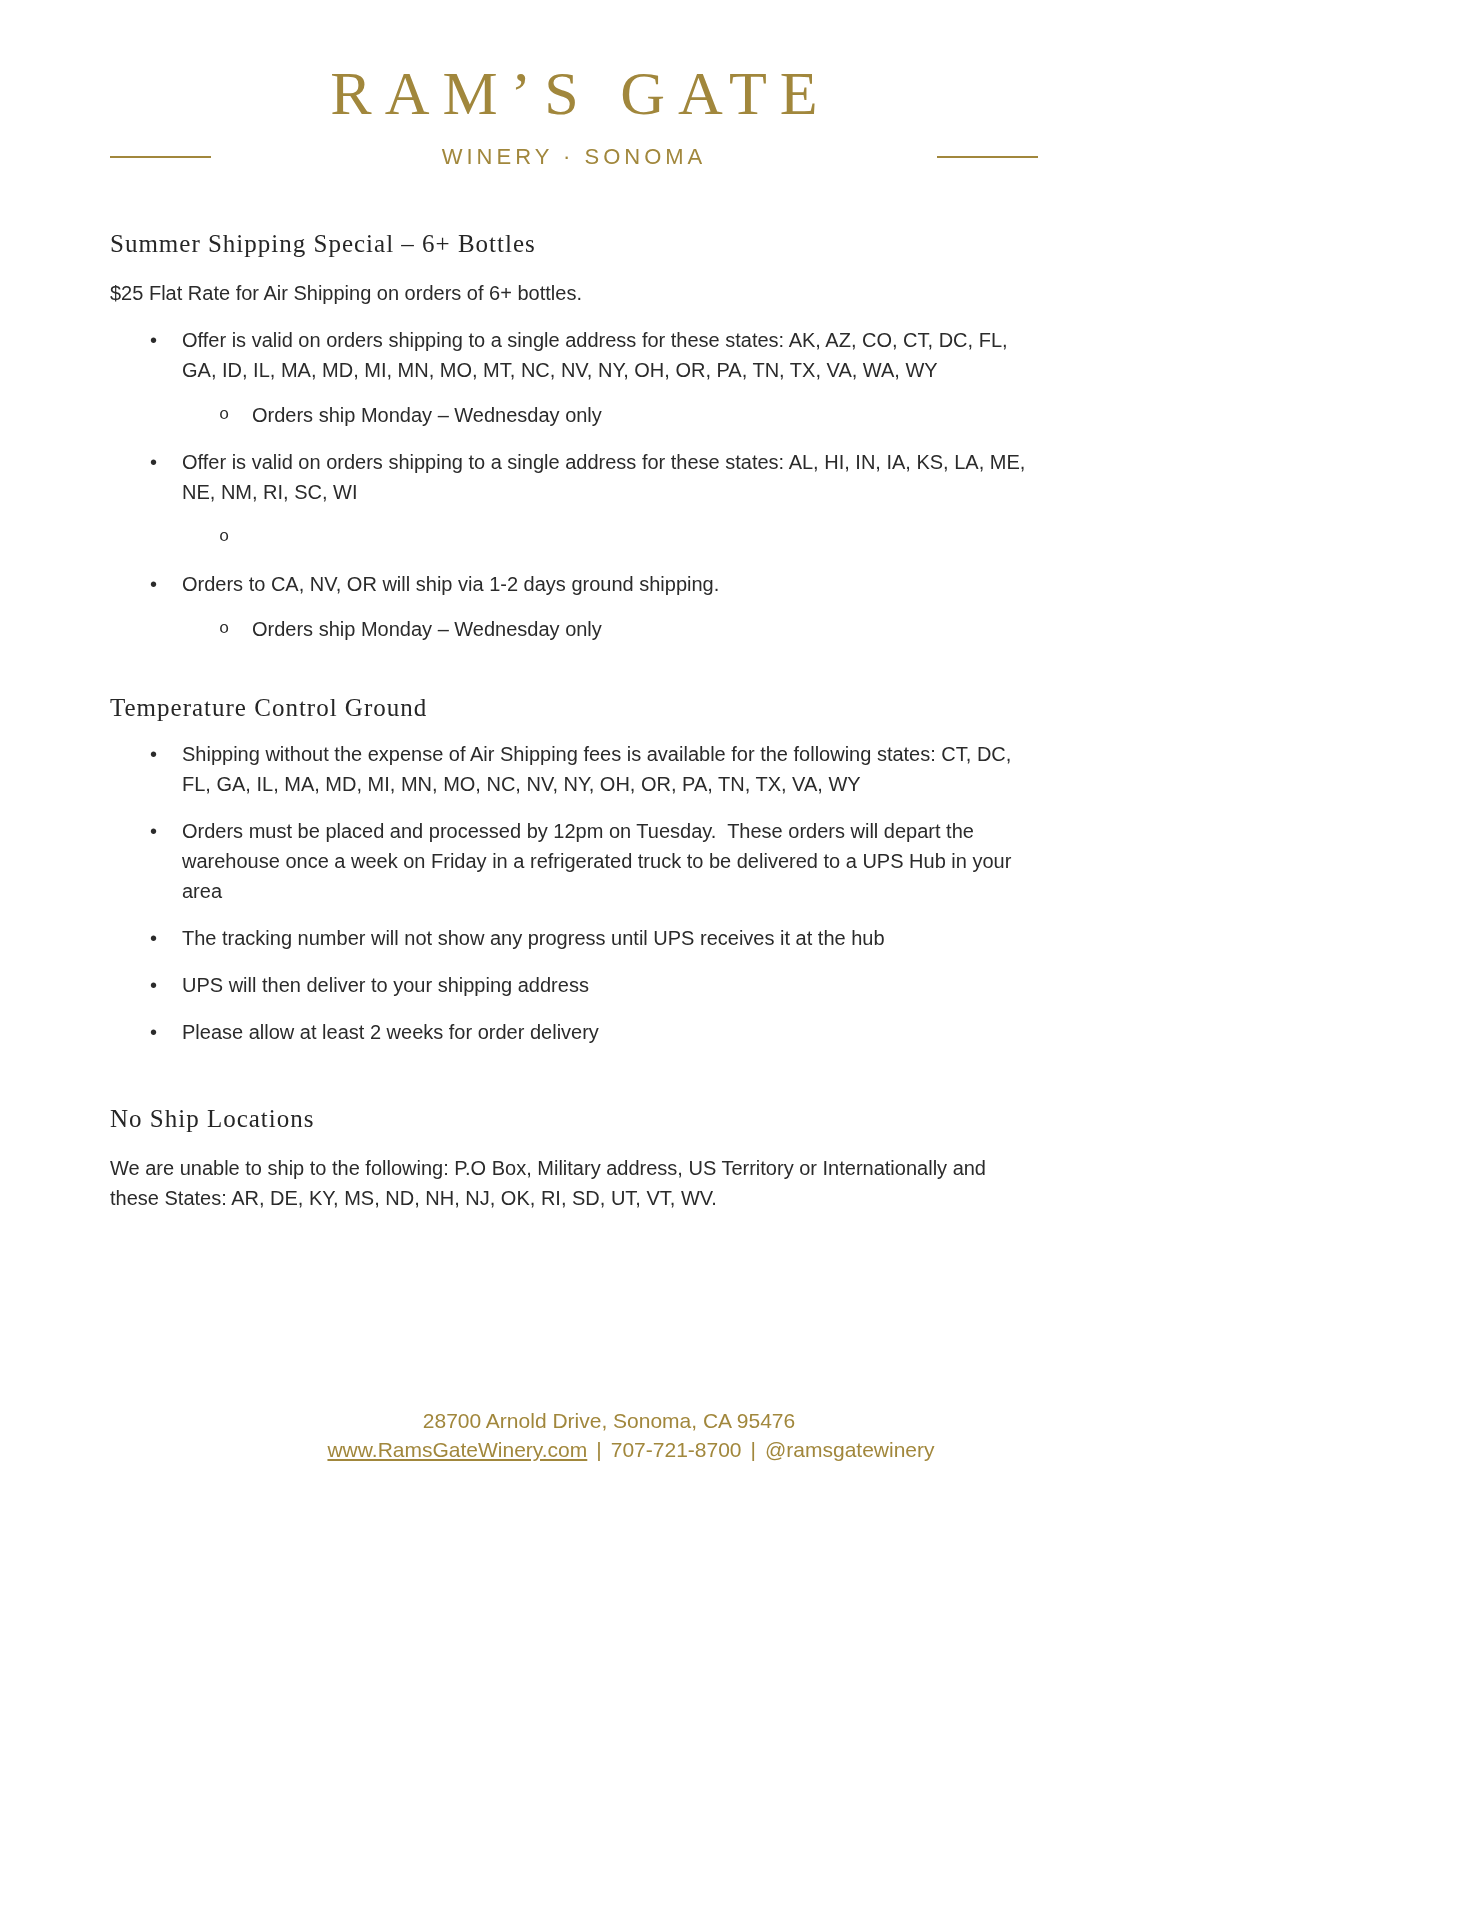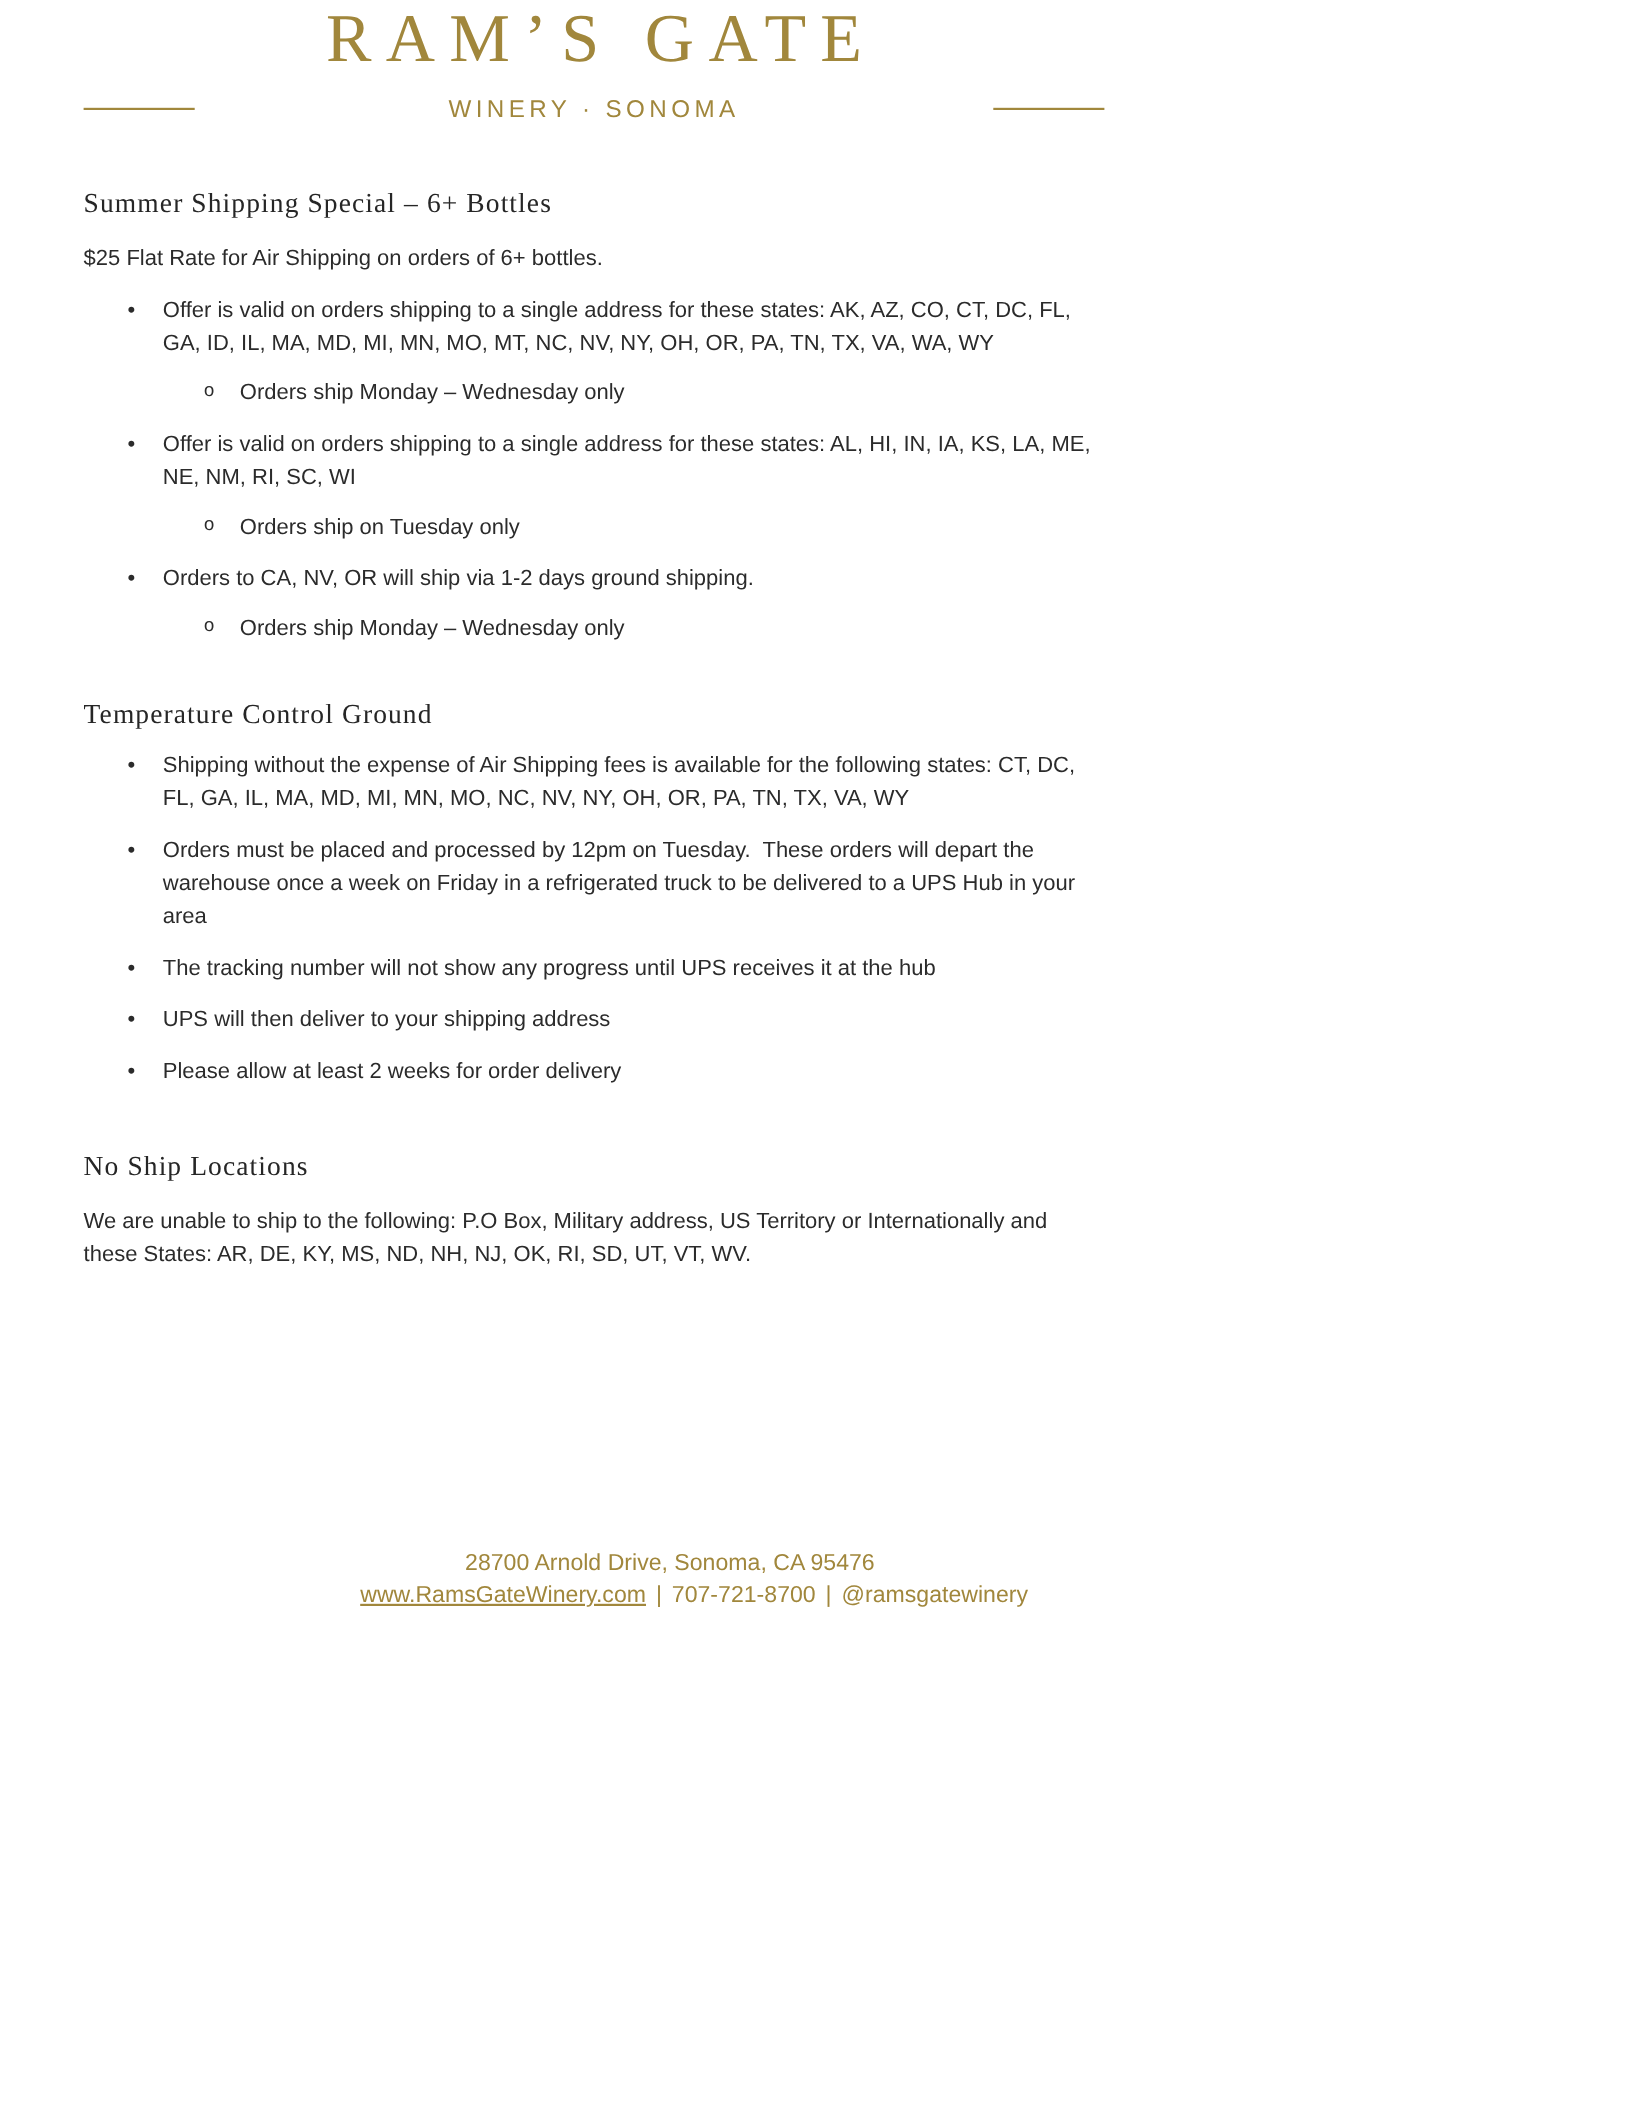--- a/index.html
+++ b/index.html
@@ -12,22 +12,23 @@
     font-family:"Liberation Sans",sans-serif;
     color:var(--ink);
   }
   .page{
     position:relative;
     width:1484px;height:1920px;
     background:#ffffff;
     overflow:hidden;
   }
   .doc{
-    margin-left:76px;
+    margin-left:110px;
     width:928px;
+    padding-top:58px;
   }
 
   
   .logo{text-align:center;}
   .logo-wordmark{
     font-family:"Liberation Serif",serif;
     font-weight:400;
     font-size:62px;
     letter-spacing:13px;
     padding-left:13px; 
@@ -146,21 +147,20 @@
         <span class="marker">o</span>
         <span class="btext">Orders ship Monday – Wednesday only</span>
       </div>
 
       <div class="bullet">
         <span class="marker">•</span>
         <span class="btext">Offer is valid on orders shipping to a single address for these states: AL, HI, IN, IA, KS, LA, ME, NE, NM, RI, SC, WI</span>
       </div>
       <div class="subbullet">
         <span class="marker">o</span>
-        <span class="btext">Orders ship on Tuesday only</span>
       </div>
 
       <div class="bullet">
         <span class="marker">•</span>
         <span class="btext">Orders to CA, NV, OR will ship via 1-2 days ground shipping.</span>
       </div>
       <div class="subbullet">
         <span class="marker">o</span>
         <span class="btext">Orders ship Monday – Wednesday only</span>
       </div>

